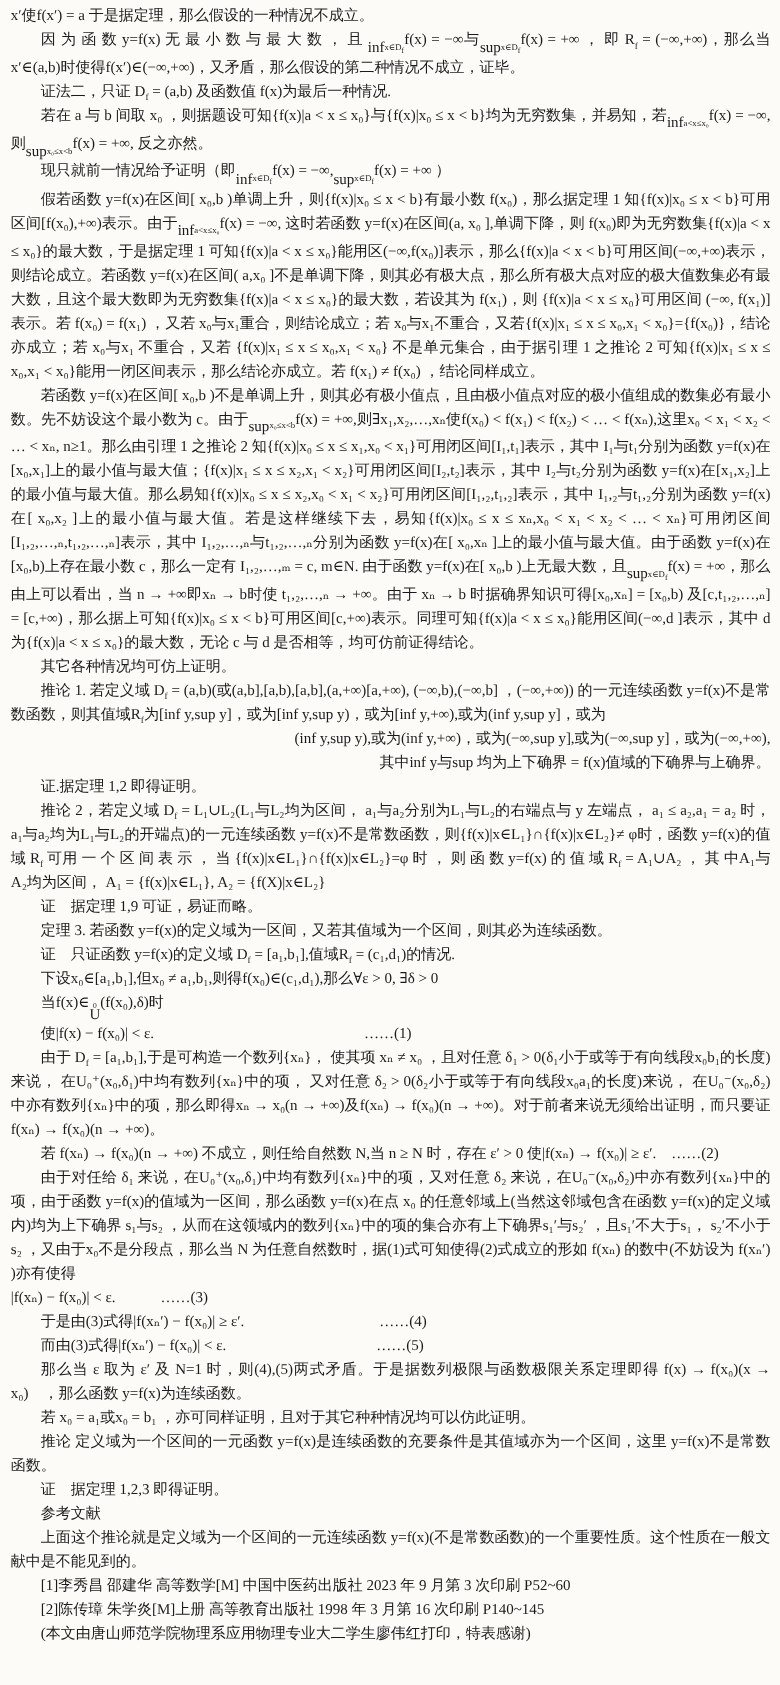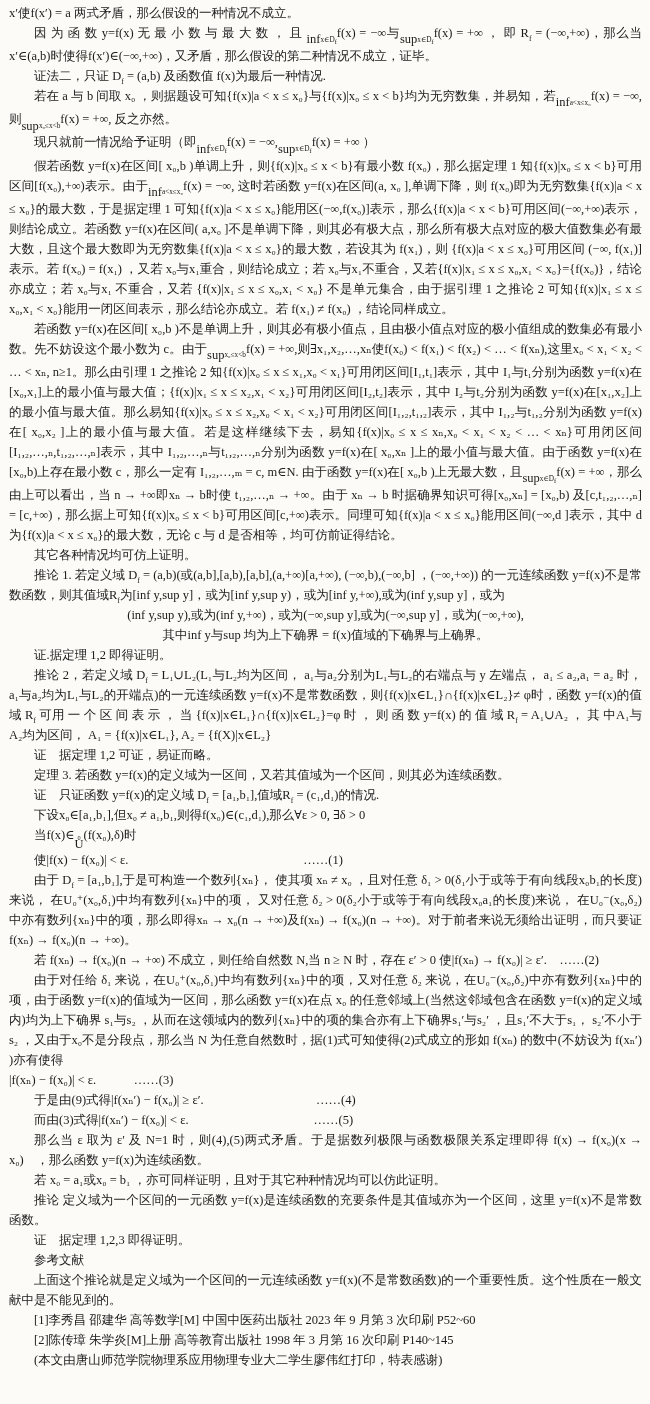--- a/index.html
+++ b/index.html
@@ -11,40 +11,40 @@
   .doc{
     padding:3px 8px 0 9px;
     font-size:12.5px;
     line-height:1.6;
     text-align:justify;
     text-justify:inter-ideograph;
   }
   .doc p{margin:0;}
   .ind{text-indent:2em;}
   .noind{text-indent:0;}
-  .sub1{margin-left:2.6em;text-align:center;}
+  .sub1{margin-left:2.6em;text-align:right;}
   .sp{margin-top:4px;}
   
   .s{display:inline-flex;flex-direction:row;align-items:center;
      vertical-align:-0.5em;line-height:0.95;text-indent:0;}
   .st{display:block;}
   .sb{display:block;font-size:0.58em;white-space:nowrap;}
   .sb sub{font-size:0.9em;}
   
   .us{display:inline-flex;flex-direction:column;align-items:center;
       line-height:0.75;vertical-align:-0.05em;text-indent:0;}
   .ust{display:block;font-size:0.5em;}
   .usb{display:block;}
   sub,sup{font-size:0.62em;line-height:0;}
 </style>
 </head>
 <body style="background: rgb(252, 251, 248); color: rgb(26, 26, 26);">
 
 <div class="doc">
-  <p class="noind">x′使f(x′) = a 两式矛盾，那么假设的一种情况不成立。</p>
+  <p class="noind">x′使f(x′) = a 于是据定理，那么假设的一种情况不成立。</p>
   <p class="ind">因 为 函 数 y=f(x) 无 最 小 数 与 最 大 数 ， 且 <span class="s">
         <span class="st">inf</span>
         <span class="sb">x∈D<sub>f</sub></span>
       </span>f(x) = −∞与<span class="s">
         <span class="st">sup</span>
         <span class="sb">x∈D<sub>f</sub></span>
       </span>f(x) = +∞ ， 即 R<sub>f</sub> = (−∞,+∞)，那么当 x′∈(a,b)时使得f(x′)∈(−∞,+∞)，又矛盾，那么假设的第二种情况不成立，证毕。</p>
   <p class="ind">证法二，只证 D<sub>f</sub> = (a,b) 及函数值 f(x)为最后一种情况.</p>
   <p class="ind">若在 a 与 b 间取 x₀ ，则据题设可知{f(x)|a &lt; x ≤ x₀}与{f(x)|x₀ ≤ x &lt; b}均为无穷数集，并易知，若<span class="s">
         <span class="st">inf</span>
@@ -70,34 +70,34 @@
       </span>f(x) = +∞,则∃x₁,x₂,…,xₙ使f(x₀) &lt; f(x₁) &lt; f(x₂) &lt; … &lt; f(xₙ),这里x₀ &lt; x₁ &lt; x₂ &lt; … &lt; xₙ, n≥1。那么由引理 1 之推论 2 知{f(x)|x₀ ≤ x ≤ x₁,x₀ &lt; x₁}可用闭区间[I₁,t₁]表示，其中 I₁与t₁分别为函数 y=f(x)在[x₀,x₁]上的最小值与最大值；{f(x)|x₁ ≤ x ≤ x₂,x₁ &lt; x₂}可用闭区间[I₂,t₂]表示，其中 I₂与t₂分别为函数 y=f(x)在[x₁,x₂]上的最小值与最大值。那么易知{f(x)|x₀ ≤ x ≤ x₂,x₀ &lt; x₁ &lt; x₂}可用闭区间[I₁,₂,t₁,₂]表示，其中 I₁,₂与t₁,₂分别为函数 y=f(x)在[ x₀,x₂ ]上的最小值与最大值。若是这样继续下去，易知{f(x)|x₀ ≤ x ≤ xₙ,x₀ &lt; x₁ &lt; x₂ &lt; … &lt; xₙ}可用闭区间[I₁,₂,…,ₙ,t₁,₂,…,ₙ]表示，其中 I₁,₂,…,ₙ与t₁,₂,…,ₙ分别为函数 y=f(x)在[ x₀,xₙ ]上的最小值与最大值。由于函数 y=f(x)在[x₀,b)上存在最小数 c，那么一定有 I₁,₂,…,ₘ = c, m∈N. 由于函数 y=f(x)在[ x₀,b )上无最大数，且<span class="s">
         <span class="st">sup</span>
         <span class="sb">x∈D<sub>f</sub></span>
       </span>f(x) = +∞，那么由上可以看出，当 n → +∞即xₙ → b时使 t₁,₂,…,ₙ → +∞。由于 xₙ → b 时据确界知识可得[x₀,xₙ] = [x₀,b) 及[c,t₁,₂,…,ₙ] = [c,+∞)，那么据上可知{f(x)|x₀ ≤ x &lt; b}可用区间[c,+∞)表示。同理可知{f(x)|a &lt; x ≤ x₀}能用区间(−∞,d ]表示，其中 d 为{f(x)|a &lt; x ≤ x₀}的最大数，无论 c 与 d 是否相等，均可仿前证得结论。</p>
   <p class="ind">其它各种情况均可仿上证明。</p>
   <p class="ind sp">推论 1. 若定义域 D<sub>f</sub> = (a,b)(或(a,b],[a,b),[a,b],(a,+∞)[a,+∞), (−∞,b),(−∞,b] ，(−∞,+∞)) 的一元连续函数 y=f(x)不是常数函数，则其值域R<sub>f</sub>为[inf y,sup y]，或为[inf y,sup y)，或为[inf y,+∞),或为(inf y,sup y]，或为</p>
   <p class="sub1 sp">(inf y,sup y),或为(inf y,+∞)，或为(−∞,sup y],或为(−∞,sup y]，或为(−∞,+∞),</p>
   <p class="sub1 sp">其中inf y与sup 均为上下确界 = f(x)值域的下确界与上确界。</p>
   <p class="ind sp">证.据定理 1,2 即得证明。</p>
   <p class="ind sp">推论 2，若定义域 D<sub>f</sub> = L₁∪L₂(L₁与L₂均为区间， a₁与a₂分别为L₁与L₂的右端点与 y 左端点， a₁ ≤ a₂,a₁ = a₂ 时， a₁与a₂均为L₁与L₂的开端点)的一元连续函数 y=f(x)不是常数函数，则{f(x)|x∈L₁}∩{f(x)|x∈L₂}≠ φ时，函数 y=f(x)的值域 R<sub>f</sub> 可用 一 个 区 间 表 示 ， 当 {f(x)|x∈L₁}∩{f(x)|x∈L₂}=φ 时 ， 则 函 数 y=f(x) 的 值 域 R<sub>f</sub> = A₁∪A₂ ， 其 中A₁与A₂均为区间， A₁ = {f(x)|x∈L₁}, A₂ = {f(X)|x∈L₂}</p>
-  <p class="ind sp">证　据定理 1,2 可证，易证而略。</p>
+  <p class="ind sp">证　据定理 1,9 可证，易证而略。</p>
   <p class="ind sp">定理 3. 若函数 y=f(x)的定义域为一区间，又若其值域为一个区间，则其必为连续函数。</p>
   <p class="ind sp">证　只证函数 y=f(x)的定义域 D<sub>f</sub> = [a₁,b₁],值域R<sub>f</sub> = (c₁,d₁)的情况.</p>
   <p class="ind sp">下设x₀∈[a₁,b₁],但x₀ ≠ a₁,b₁,则得f(x₀)∈(c₁,d₁),那么∀ε &gt; 0, ∃δ &gt; 0</p>
   <p class="ind sp">当f(x)∈<span class="us">
         <span class="ust">0</span>
         <span class="usb">U</span>
       </span>(f(x₀),δ)时</p>
   <p class="ind sp">使|f(x) − f(x₀)| &lt; ε.　　　　　　　　　　　　　　……(1)</p>
   <p class="ind">由于 D<sub>f</sub> = [a₁,b₁],于是可构造一个数列{xₙ}， 使其项 xₙ ≠ x₀ ，且对任意 δ₁ &gt; 0(δ₁小于或等于有向线段x₀b₁的长度)来说， 在U₀⁺(x₀,δ₁)中均有数列{xₙ}中的项， 又对任意 δ₂ &gt; 0(δ₂小于或等于有向线段x₀a₁的长度)来说， 在U₀⁻(x₀,δ₂)中亦有数列{xₙ}中的项，那么即得xₙ → x₀(n → +∞)及f(xₙ) → f(x₀)(n → +∞)。对于前者来说无须给出证明，而只要证 f(xₙ) → f(x₀)(n → +∞)。</p>
   <p class="ind">若 f(xₙ) → f(x₀)(n → +∞) 不成立，则任给自然数 N,当 n ≥ N 时，存在 ε′ &gt; 0 使|f(xₙ) → f(x₀)| ≥ ε′.　……(2)</p>
   <p class="ind">由于对任给 δ₁ 来说，在U₀⁺(x₀,δ₁)中均有数列{xₙ}中的项，又对任意 δ₂ 来说，在U₀⁻(x₀,δ₂)中亦有数列{xₙ}中的项，由于函数 y=f(x)的值域为一区间，那么函数 y=f(x)在点 x₀ 的任意邻域上(当然这邻域包含在函数 y=f(x)的定义域内)均为上下确界 s₁与s₂ ，从而在这领域内的数列{xₙ}中的项的集合亦有上下确界s₁′与s₂′ ，且s₁′不大于s₁， s₂′不小于s₂ ，又由于x₀不是分段点，那么当 N 为任意自然数时，据(1)式可知使得(2)式成立的形如 f(xₙ) 的数中(不妨设为 f(xₙ′) )亦有使得</p>
   <p class="noind sp">|f(xₙ) − f(x₀)| &lt; ε.　　　……(3)</p>
-  <p class="ind sp">于是由(9)式得|f(xₙ′) − f(x₀)| ≥ ε′.　　　　　　　　　……(4)</p>
+  <p class="ind sp">于是由(3)式得|f(xₙ′) − f(x₀)| ≥ ε′.　　　　　　　　　……(4)</p>
   <p class="ind sp">而由(3)式得|f(xₙ′) − f(x₀)| &lt; ε.　　　　　　　　　　……(5)</p>
   <p class="ind">那么当 ε 取为 ε′ 及 N=1 时，则(4),(5)两式矛盾。于是据数列极限与函数极限关系定理即得 f(x) → f(x₀)(x → x₀)　，那么函数 y=f(x)为连续函数。</p>
   <p class="ind sp">若 x₀ = a₁或x₀ = b₁ ，亦可同样证明，且对于其它种种情况均可以仿此证明。</p>
   <p class="ind">推论 定义域为一个区间的一元函数 y=f(x)是连续函数的充要条件是其值域亦为一个区间，这里 y=f(x)不是常数函数。</p>
   <p class="ind">证　据定理 1,2,3 即得证明。</p>
   <p class="ind">参考文献</p>
   <p class="ind">上面这个推论就是定义域为一个区间的一元连续函数 y=f(x)(不是常数函数)的一个重要性质。这个性质在一般文献中是不能见到的。</p>
   <p class="ind">[1]李秀昌 邵建华 高等数学[M] 中国中医药出版社 2023 年 9 月第 3 次印刷 P52~60</p>
   <p class="ind">[2]陈传璋 朱学炎[M]上册 高等教育出版社 1998 年 3 月第 16 次印刷 P140~145</p>
   <p class="ind">(本文由唐山师范学院物理系应用物理专业大二学生廖伟红打印，特表感谢)</p>

